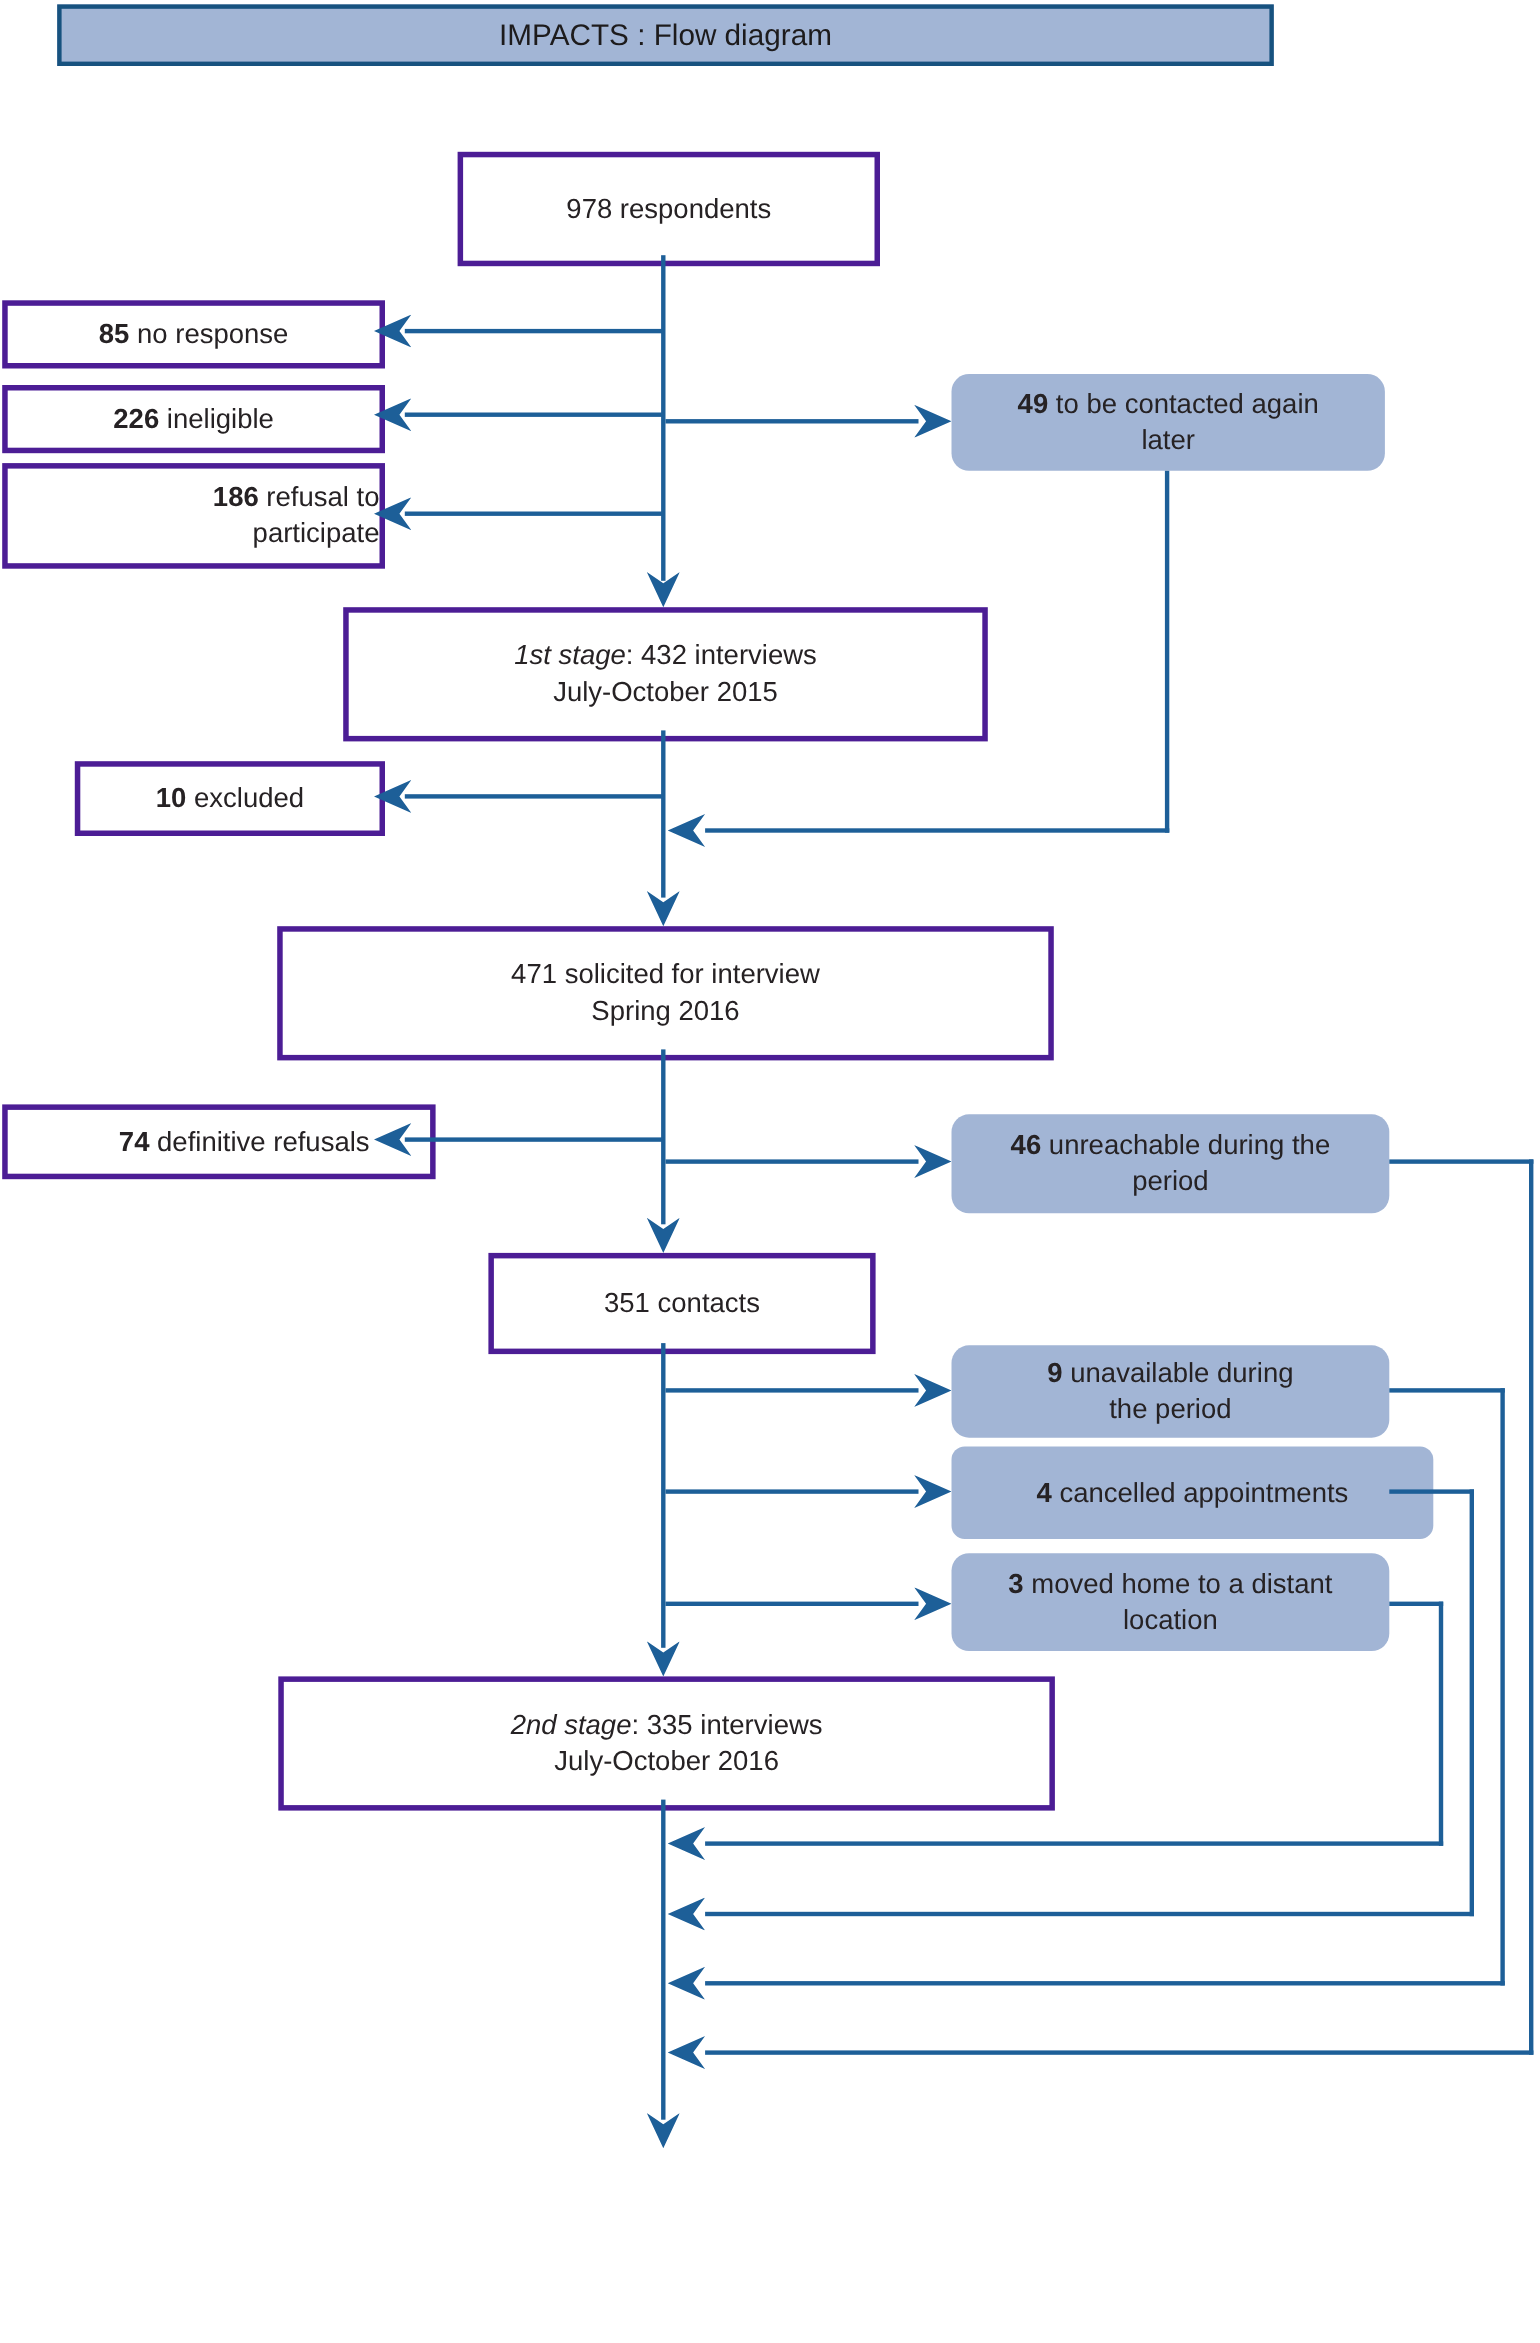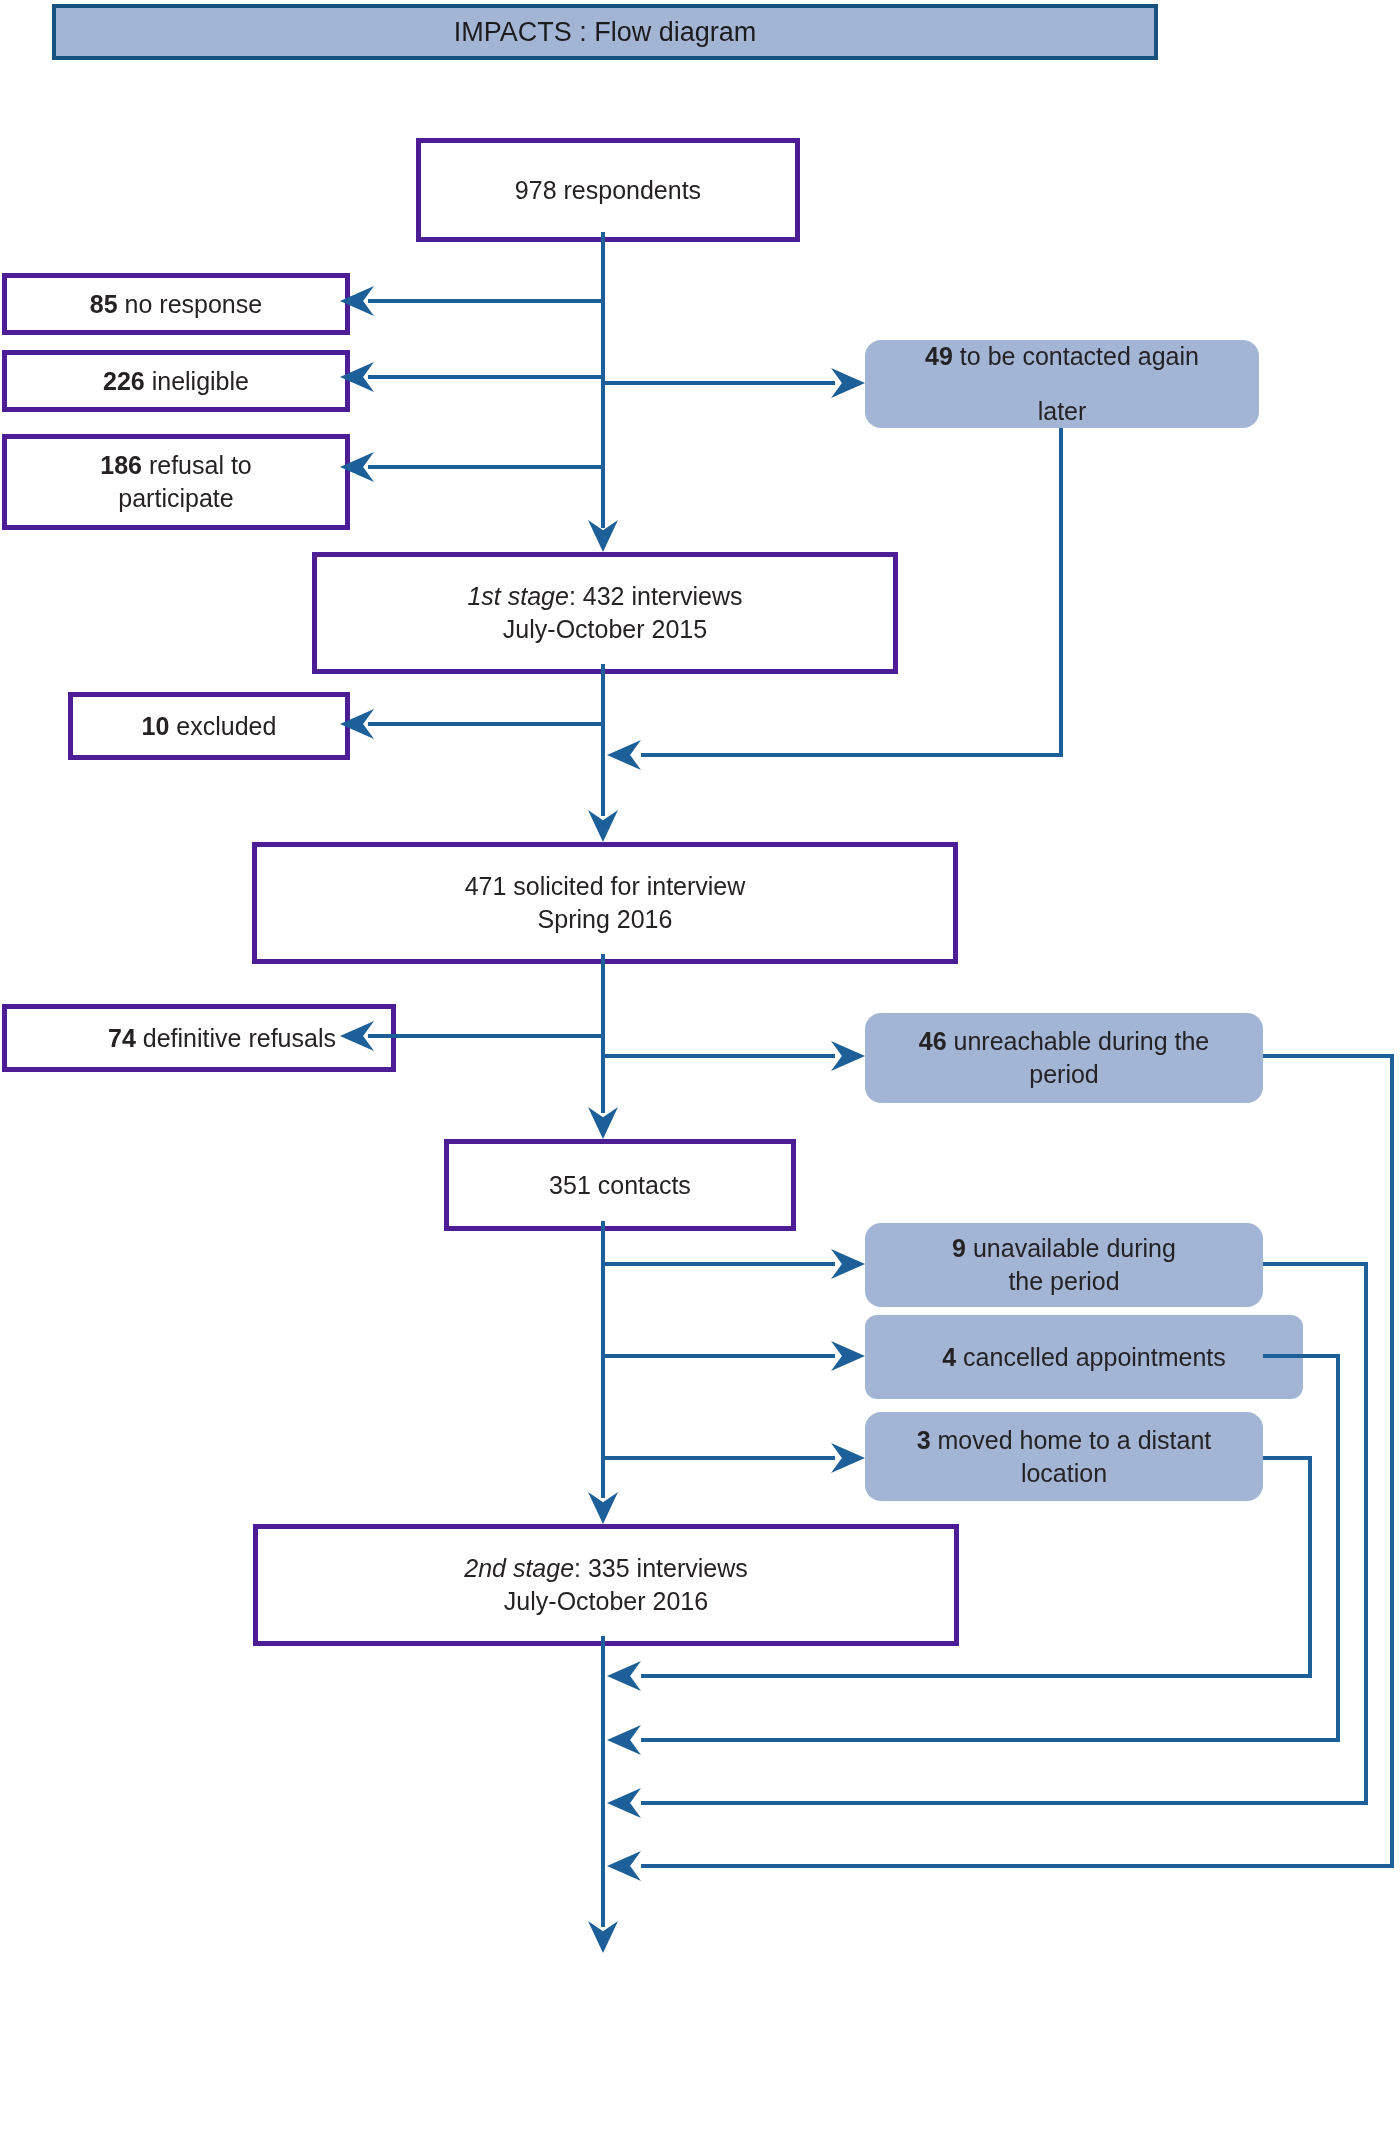--- a/index.html
+++ b/index.html
@@ -44,26 +44,26 @@
   </div>
 
   <div class="box white" style="left:2px;top:273px;width:338px;height:52px;">
     <div class="bl"><span class="num">85</span> <span>no response</span></div>
   </div>
 
   <div class="box white" style="left:2px;top:350px;width:338px;height:52px;">
     <div class="bl"><span class="num">226</span> <span>ineligible</span></div>
   </div>
 
-  <div class="box white" style="left:2px;top:434px;width:338px;height:86px;">
+  <div class="box white" style="left:2px;top:421px;width:338px;height:86px;align-items:flex-end;">
     <div class="bl"><span class="num">186</span> <span>refusal to</span></div>
     <div class="bl">participate</div>
   </div>
 
-  <div class="box fillblue" style="left:865px;top:340px;width:394px;height:88px;justify-content:space-between;">
+  <div class="box fillblue" style="left:865px;top:340px;width:394px;height:88px;">
     <div class="bl"><span class="num">49</span> <span>to be contacted again</span></div>
     <div class="bl">later</div>
   </div>
 
   <div class="box white" style="left:312px;top:552px;width:576px;height:112px;">
     <div class="bl"><span class="it">1st stage</span><span>: 432 interviews</span></div>
     <div class="bl">July-October 2015</div>
   </div>
 
   <div class="box white" style="left:68px;top:692px;width:272px;height:58px;">

